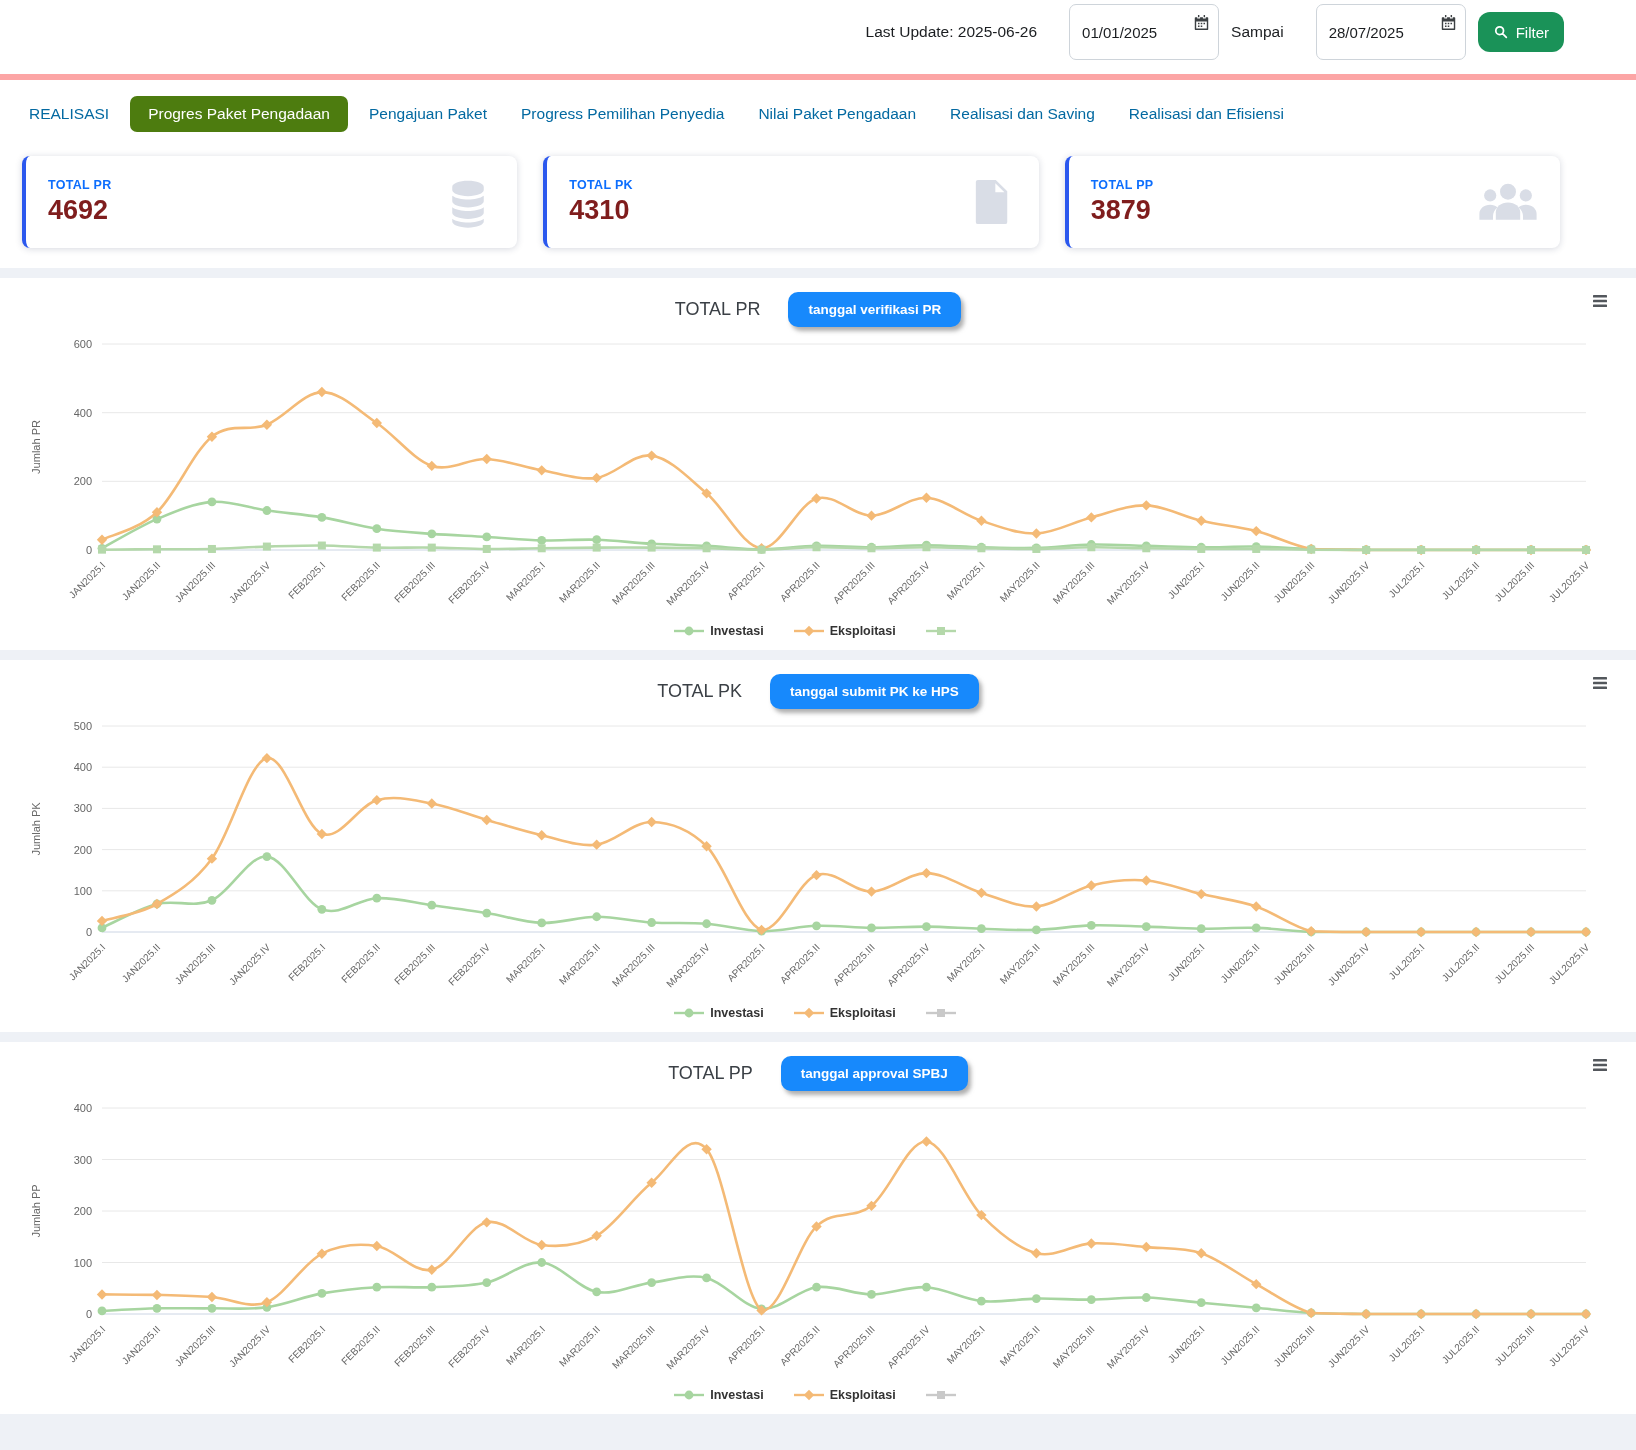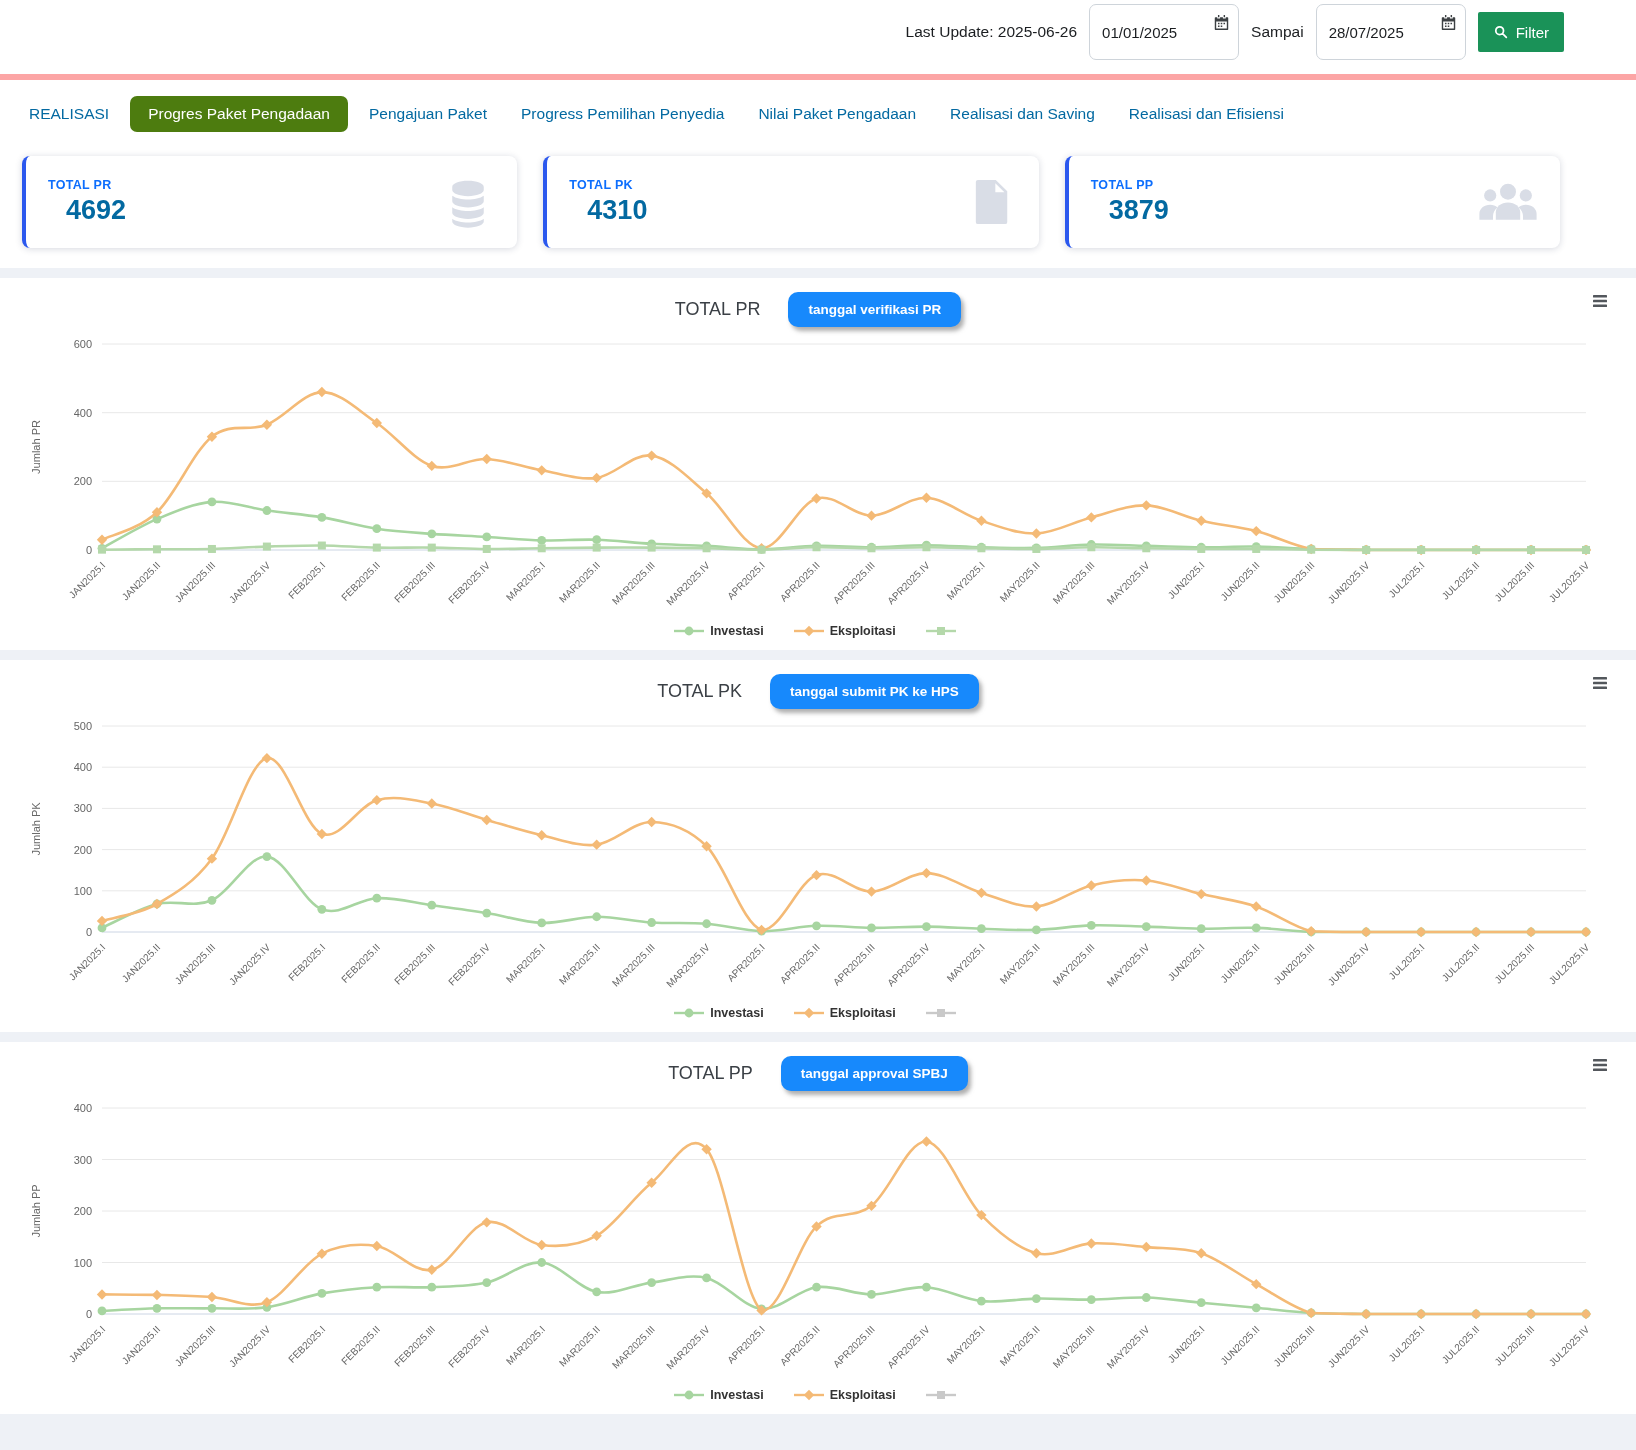--- a/index.html
+++ b/index.html
@@ -19,28 +19,28 @@
   .breadcrumb-row .crumb { color:#e81010; font-weight:bold; font-size:15.5px; }
   .filter-row {
     display:flex; align-items:center; justify-content:flex-end; gap:12px;
     padding:4px 72px 14px 0; border-bottom:6px solid #fca5a5;
   }
   .last-update { font-size:15.5px; color:#1b1e21; }
   .date-input { position:relative; }
   .date-input input {
     width:150px; height:56px; border:1px solid #ced4da; border-radius:7px;
     padding:0 34px 0 12px; font-size:15px; color:#1b1e21;
-    font-family:"Liberation Sans", sans-serif; background:#fff; outline:none;
+    font-family:"Liberation Sans", sans-serif; background:#fff; outline:none;margin-left:20px;
   }
   .date-input .cal { position:absolute; right:9px; top:10px; color:#3c4043; cursor:pointer; }
   .sampai { font-size:15.5px; color:#1b1e21; }
   .filter-btn {
     display:flex; align-items:center; gap:7px; border:none; cursor:pointer;
     background:#1a9258; color:#fff; height:40px; padding:0 15px;
-    border-radius:2px; font-size:15px; font-family:"Liberation Sans", sans-serif;
+    border-radius:12px; font-size:15px; font-family:"Liberation Sans", sans-serif;
   }
   
   .tab-bar {
     display:flex; align-items:center; gap:8px; flex-wrap:nowrap;
     background:#fff; padding:16px 10px 12px 16px;
   }
   .tab {
     background:none; border:none; cursor:pointer; white-space:nowrap;
     color:#0369a1; font-size:15.5px; padding:9px 13px;
     font-family:"Liberation Sans", sans-serif; border-radius:7px;
@@ -48,21 +48,21 @@
   .tab.active { background:#4d7c0f; color:#fff; padding:9px 18px; }
   
   .cards-row { background:#fff; display:flex; gap:26px; padding:12px 76px 20px 22px; }
   .stat-card {
     flex:1; background:#fff; border-left:4px solid #2b58ee; border-radius:8px;
     box-shadow:0 1px 7px rgba(30,40,80,.18);
     padding:16px 22px; display:flex; justify-content:space-between; align-items:center;
     min-height:92px;
   }
   .stat-label { color:#0d6efd; font-size:12.5px; font-weight:bold; letter-spacing:.3px; }
-  .stat-value { color:#0369a1; font-size:27px; font-weight:bold; margin-top:3px;margin-left:18px; }
+  .stat-value { color:#7f1d1d; font-size:27px; font-weight:bold; margin-top:3px; }
   .stat-icon { color:#d9dde6; display:flex; }
   
   .chart-card { background:#fff; margin-top:10px; padding:8px 24px 2px; position:relative; }
   .chart-head { display:flex; justify-content:center; align-items:center; gap:28px; height:46px; position:relative; }
   .chart-title { font-size:18px; color:#3b4046; }
   .chart-badge {
     background:#1789fc; color:#fff; font-weight:bold; font-size:13.5px;
     padding:10px 20px; border:none; border-radius:10px; cursor:pointer;
     font-family:"Liberation Sans", sans-serif;
     box-shadow:3px 4px 4px rgba(110,110,110,.55);

